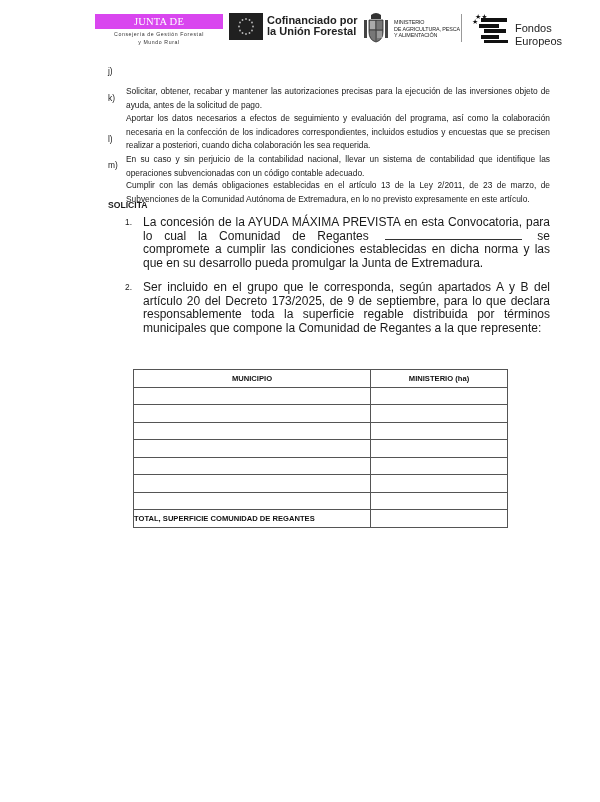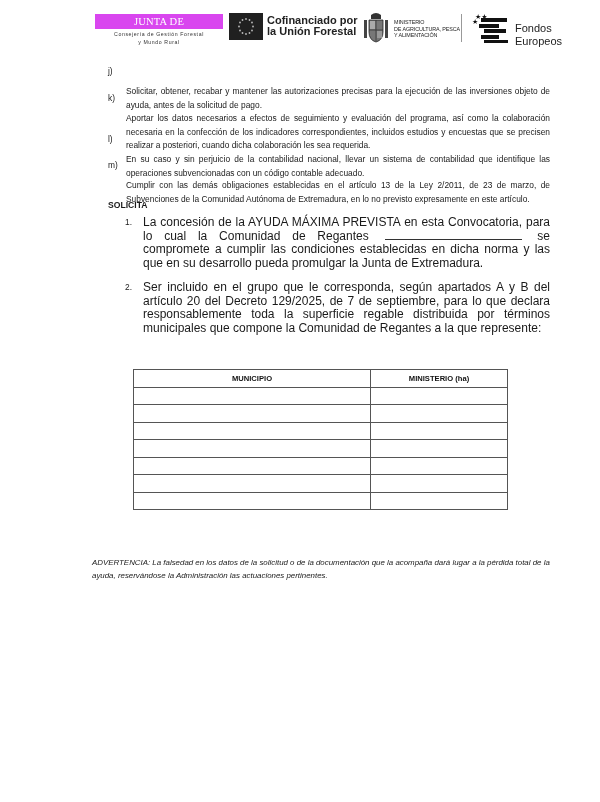--- a/index.html
+++ b/index.html
@@ -131,21 +131,21 @@
     <span class="n">1.</span>
     <div class="body">
       <span>La concesión de la AYUDA MÁXIMA PREVISTA en esta Convocatoria, para lo cual la Comunidad de Regantes</span>
       <span class="blank"></span>
       <span>se compromete a cumplir las condiciones establecidas en dicha norma y las que en su desarrollo pueda promulgar la Junta de Extremadura.</span>
     </div>
   </div>
 
   <div class="num txt" style="top:281px;">
     <span class="n">2.</span>
-    <div class="body">Ser incluido en el grupo que le corresponda, según apartados A y B del artículo 20 del Decreto 129/2025, de 7 de septiembre, para lo que declara responsablemente toda la superficie regable distribuida por términos municipales que compone la Comunidad de Regantes a la que represente:</div>
+    <div class="body">Ser incluido en el grupo que le corresponda, según apartados A y B del artículo 20 del Decreto 173/2025, de 9 de septiembre, para lo que declara responsablemente toda la superficie regable distribuida por términos municipales que compone la Comunidad de Regantes a la que represente:</div>
   </div>
 
   <table class="tbl">
     <thead>
       <tr>
         <th class="c1">MUNICIPIO</th>
         <th>MINISTERIO (ha)</th>
       </tr>
     </thead>
     <tbody>
@@ -170,17 +170,20 @@
         <td></td>
       </tr>
       <tr>
         <td class="c1"></td>
         <td></td>
       </tr>
       <tr>
         <td class="c1"></td>
         <td></td>
       </tr>
+      <tr>
+        <td class="c1">TOTAL, SUPERFICIE COMUNIDAD DE REGANTES</td>
+        <td></td>
+      </tr>
     </tbody>
   </table>
 
-  <div class="warn">ADVERTENCIA: La falsedad en los datos de la solicitud o de la documentación que la acompaña dará lugar a la pérdida total de la ayuda, reservándose la Administración las actuaciones pertinentes.</div>
 </div>
 
 </body></html>

